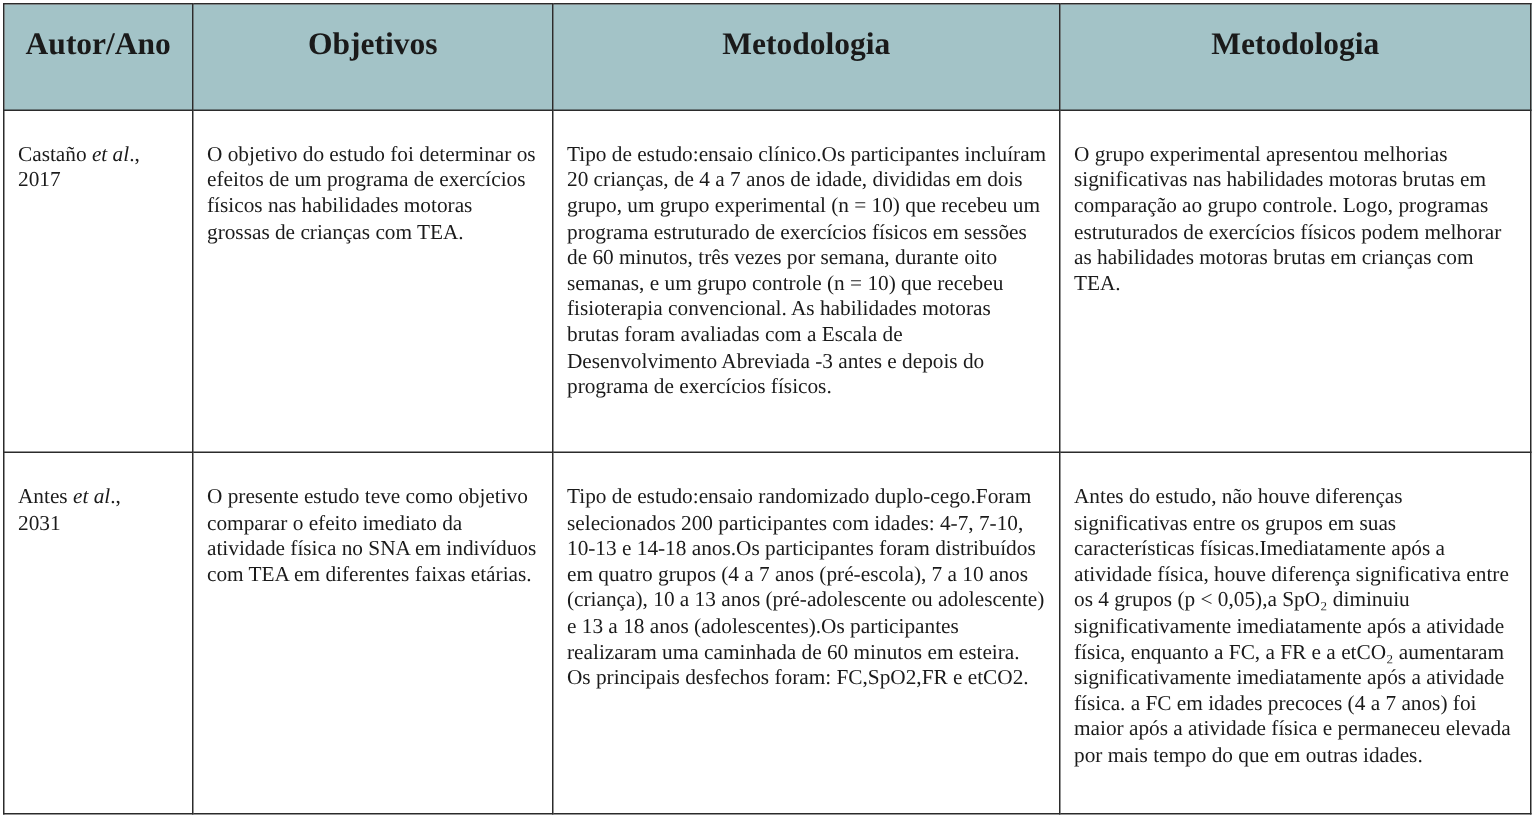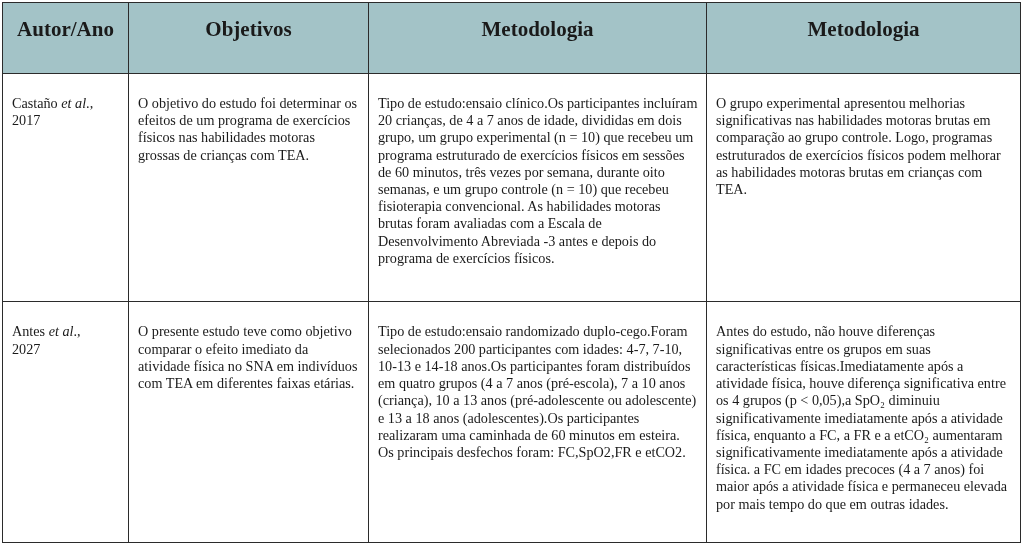--- a/index.html
+++ b/index.html
@@ -62,20 +62,20 @@
         <span>Castaño </span><em>et al</em><span>.,</span><br>
         <span>2017</span>
       </td>
       <td class="objective">O objetivo do estudo foi determinar os efeitos de um programa de exercícios físicos nas habilidades motoras grossas de crianças com TEA.</td>
       <td class="method">Tipo de estudo:ensaio clínico.Os participantes incluíram 20 crianças, de 4 a 7 anos de idade, divididas em dois grupo, um grupo experimental (n = 10) que recebeu um programa estruturado de exercícios físicos em sessões de 60 minutos, três vezes por semana, durante oito semanas, e um grupo controle (n = 10) que recebeu fisioterapia convencional. As habilidades motoras brutas foram avaliadas com a Escala de Desenvolvimento Abreviada -3 antes e depois do programa de exercícios físicos.</td>
       <td class="result">O grupo experimental apresentou melhorias significativas nas habilidades motoras brutas em comparação ao grupo controle. Logo, programas estruturados de exercícios físicos podem melhorar as habilidades motoras brutas em crianças com TEA.</td>
     </tr>
     <tr class="r2">
       <td class="author">
         <span>Antes </span><em>et al</em><span>.,</span><br>
-        <span>2027</span>
+        <span>2031</span>
       </td>
       <td class="objective">O presente estudo teve como objetivo comparar o efeito imediato da atividade física no SNA em indivíduos com TEA em diferentes faixas etárias.</td>
       <td class="method">Tipo de estudo:ensaio randomizado duplo-cego.Foram selecionados 200 participantes com idades: 4-7, 7-10, 10-13 e 14-18 anos.Os participantes foram distribuídos em quatro grupos (4 a 7 anos (pré-escola), 7 a 10 anos (criança), 10 a 13 anos (pré-adolescente ou adolescente) e 13 a 18 anos (adolescentes).Os participantes realizaram uma caminhada de 60 minutos em esteira. Os principais desfechos foram: FC,SpO2,FR e etCO2.</td>
       <td class="result">Antes do estudo, não houve diferenças significativas entre os grupos em suas características físicas.Imediatamente após a atividade física, houve diferença significativa entre os 4 grupos (p &lt; 0,05),a SpO₂ diminuiu significativamente imediatamente após a atividade física, enquanto a FC, a FR e a etCO₂ aumentaram significativamente imediatamente após a atividade física. a FC em idades precoces (4 a 7 anos) foi maior após a atividade física e permaneceu elevada por mais tempo do que em outras idades.</td>
     </tr>
   </tbody>
 </table>
 
 </body></html>

